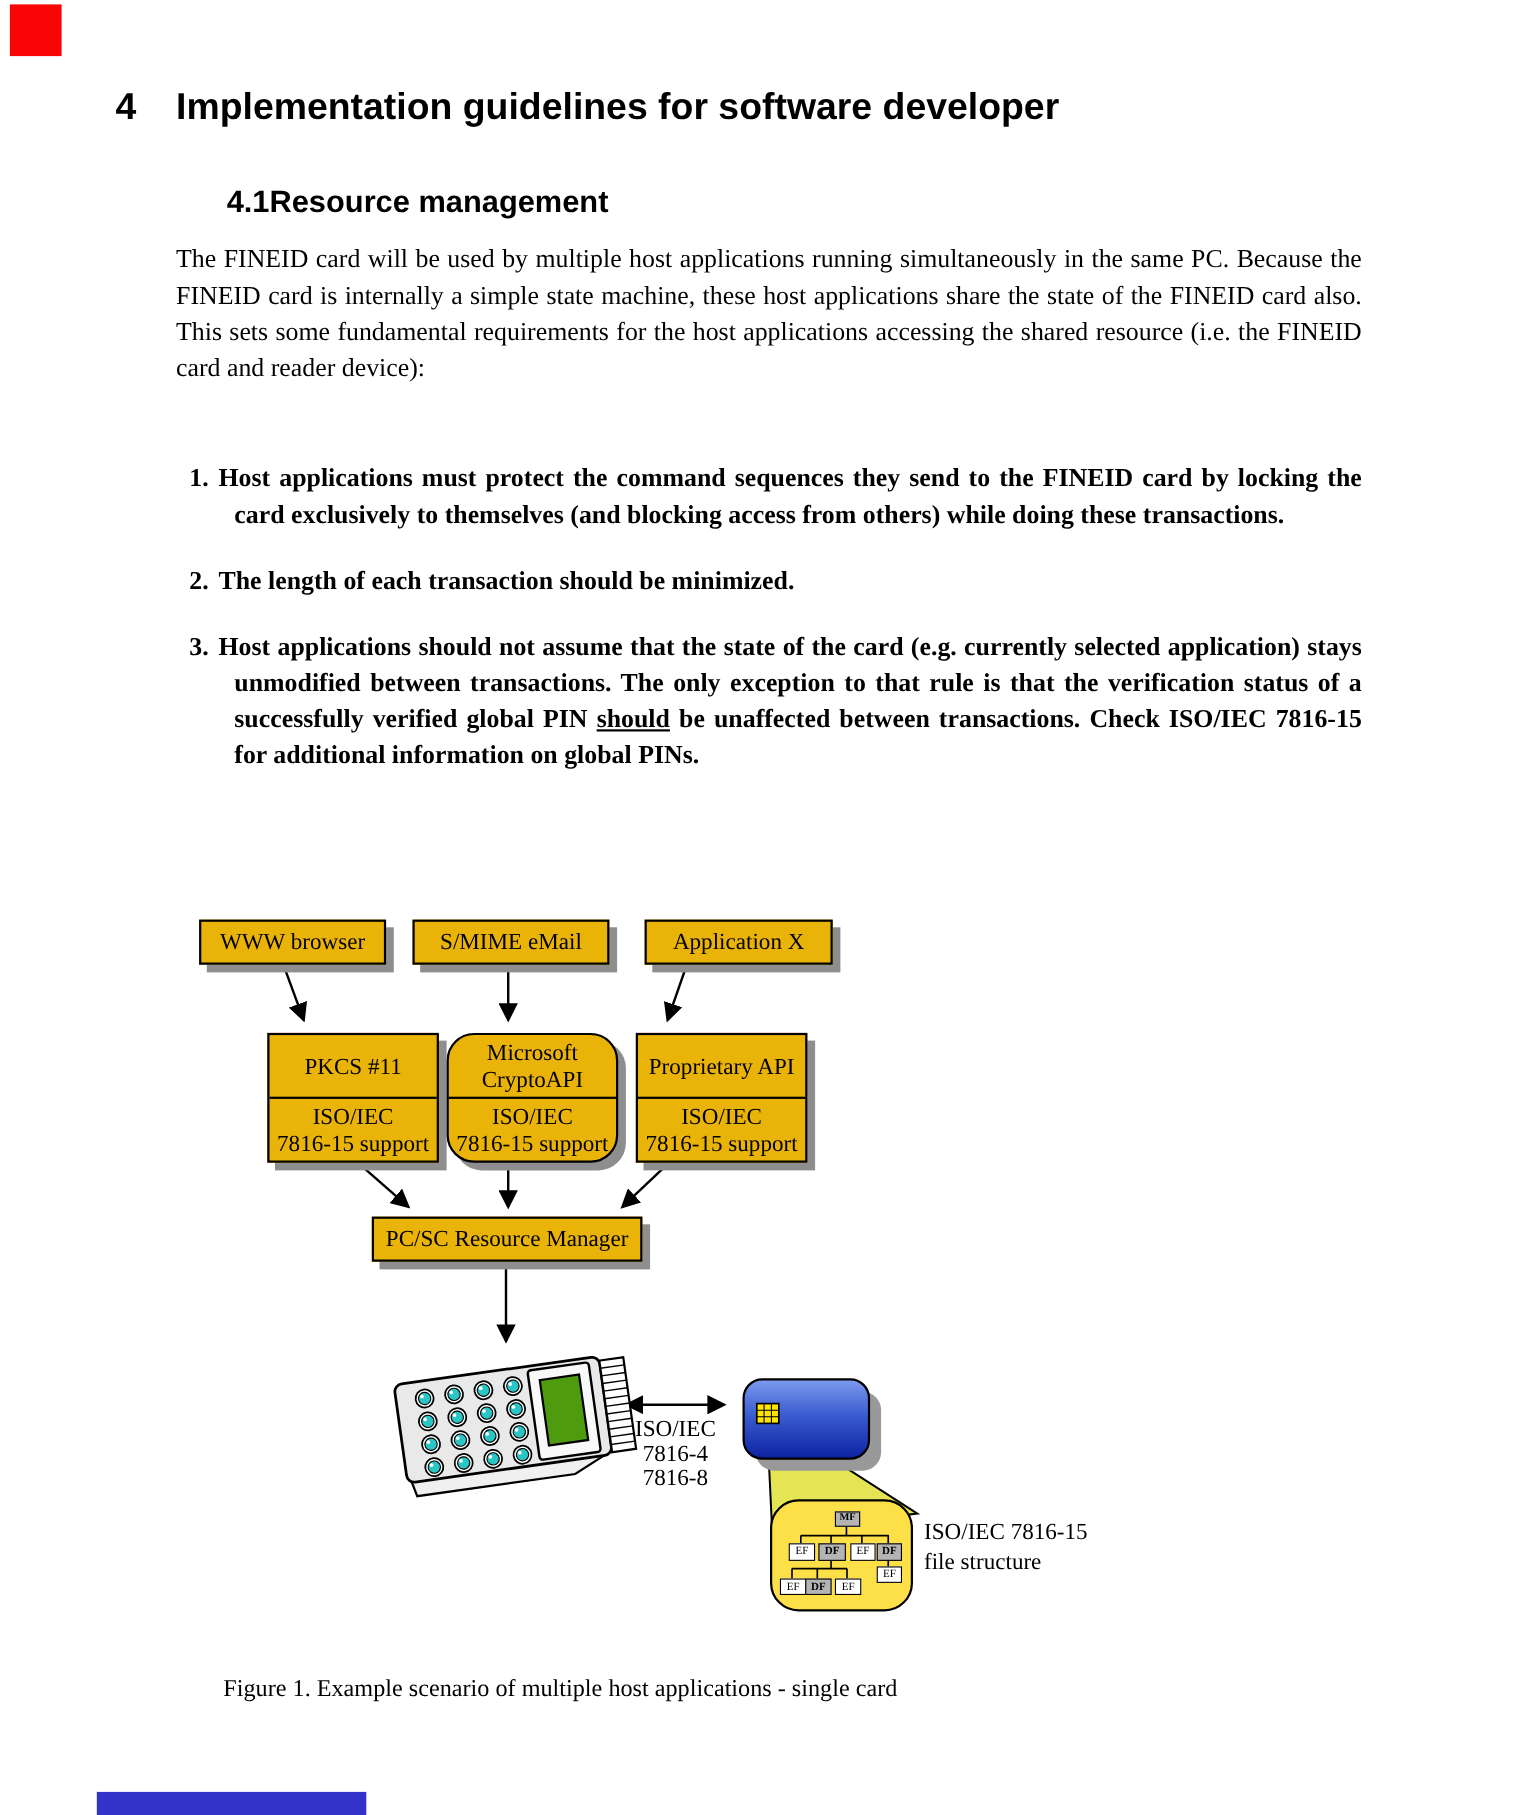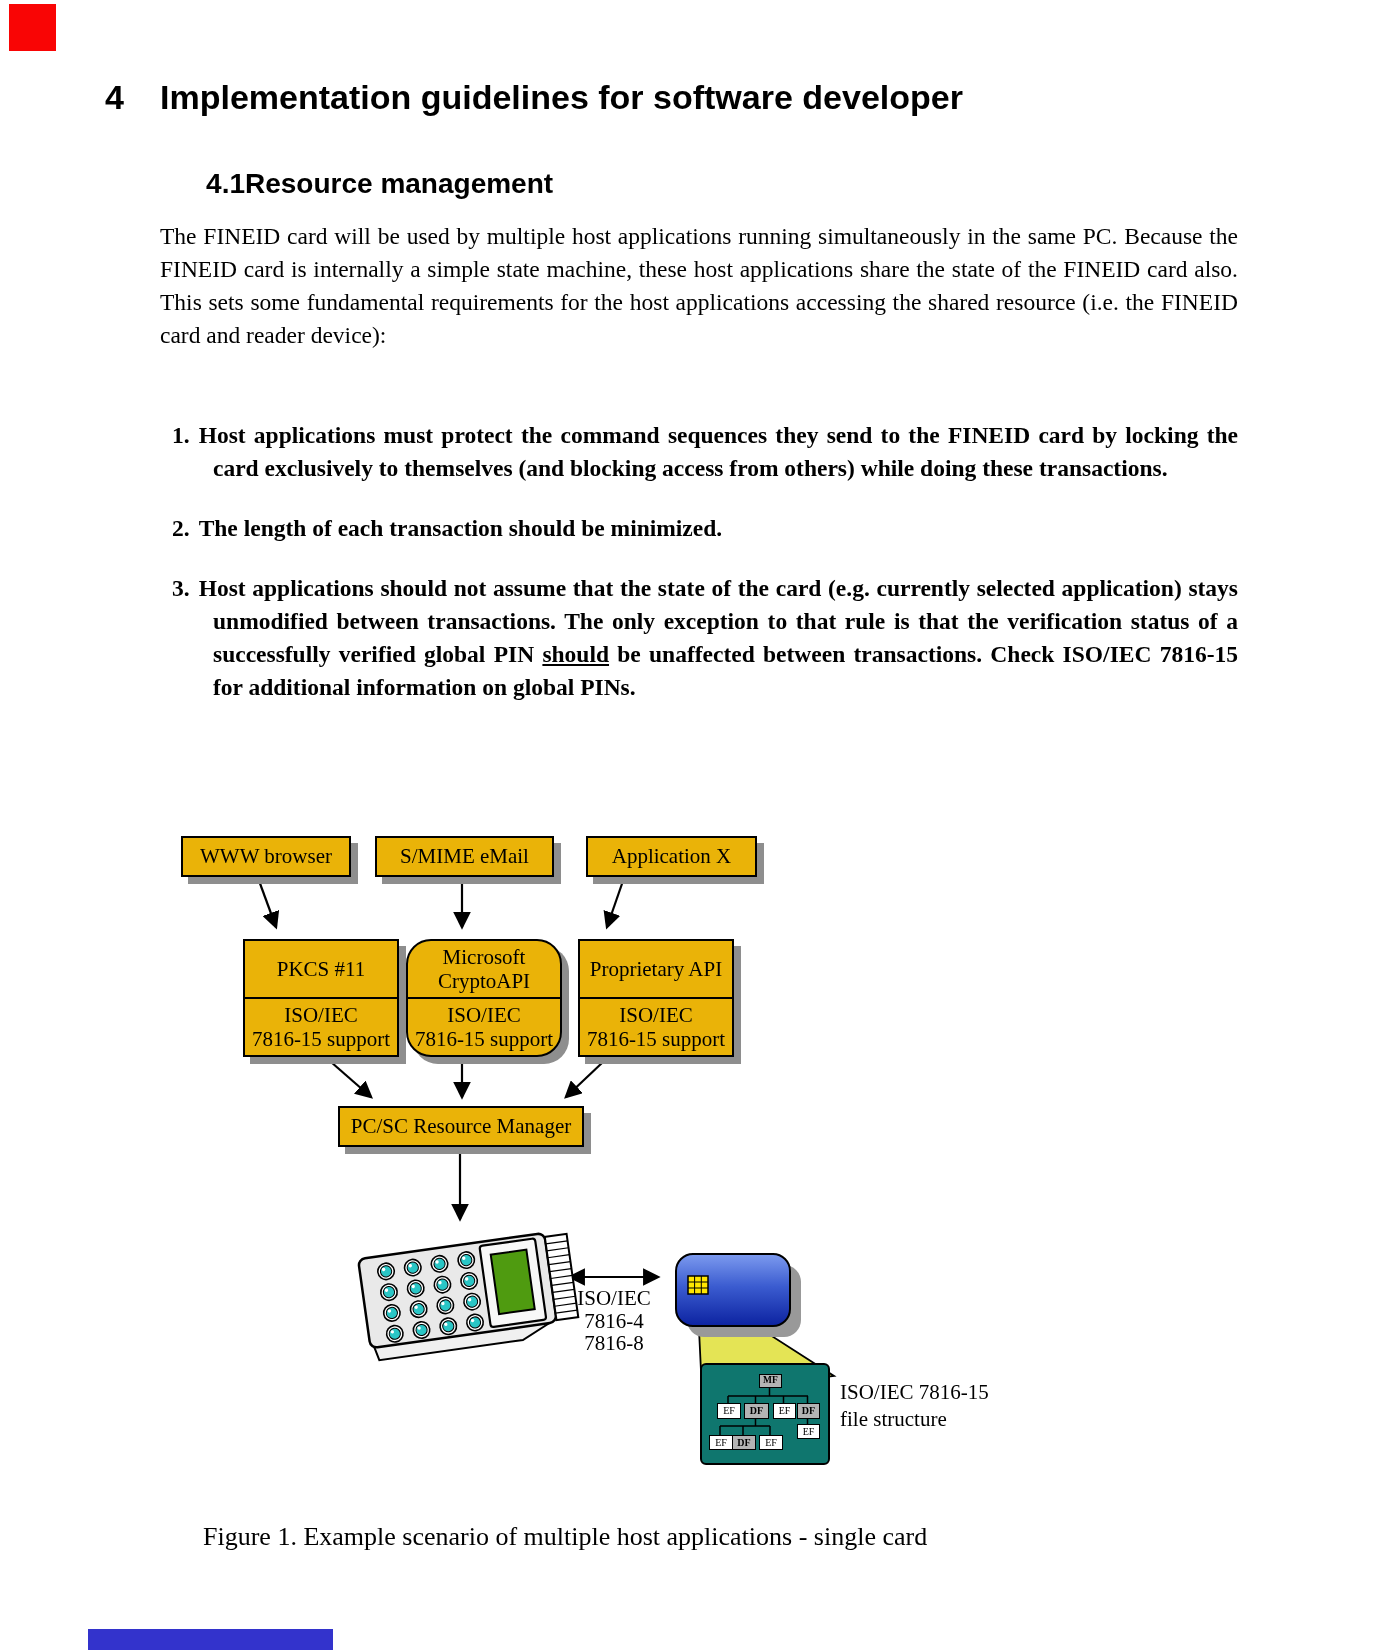--- a/index.html
+++ b/index.html
@@ -34,26 +34,26 @@
   }
   .stack{flex-direction:column;align-items:stretch;padding:0;}
   .stack .cell{flex:1;display:flex;align-items:center;justify-content:center;line-height:24px;padding:2px 4px;}
   .stack .cell.support{border-top:2px solid #000;}
 
   .svg-layer{position:absolute;left:0;top:0;z-index:1;pointer-events:none;}
 
   .link-label{position:absolute;left:558px;top:1287px;width:112px;text-align:center;font-size:21px;line-height:22.5px;z-index:2;}
   .fs-label{position:absolute;left:840px;top:1379px;font-size:21px;line-height:27px;z-index:2;}
 
-  .fs-panel{position:absolute;left:700px;top:1363px;width:126px;height:98px;background:#0f766e;border:2px solid #000;border-radius:6px;z-index:2;}
+  .fs-panel{position:absolute;left:700px;top:1363px;width:126px;height:98px;background:#fde047;border:2px solid #000;border-radius:26px;z-index:2;}
   .tnode{position:absolute;border:1.5px solid #000;font-size:10px;line-height:1;display:flex;align-items:center;justify-content:center;background:#fff;z-index:4;}
   .tnode.gray{background:#b4b4b4;font-weight:bold;}
   .tree-lines{position:absolute;left:0;top:0;z-index:3;}
 
-  .caption{position:absolute;left:203px;top:1522px;font-size:26px;}
+  .caption{position:absolute;left:203px;top:1522px;font-size:22px;}
 </style>
 </head>
 <body>
 
 <div class="page">
 
   <div class="red-mark"></div>
 
   <div class="h1">
     <span class="num">4</span>

